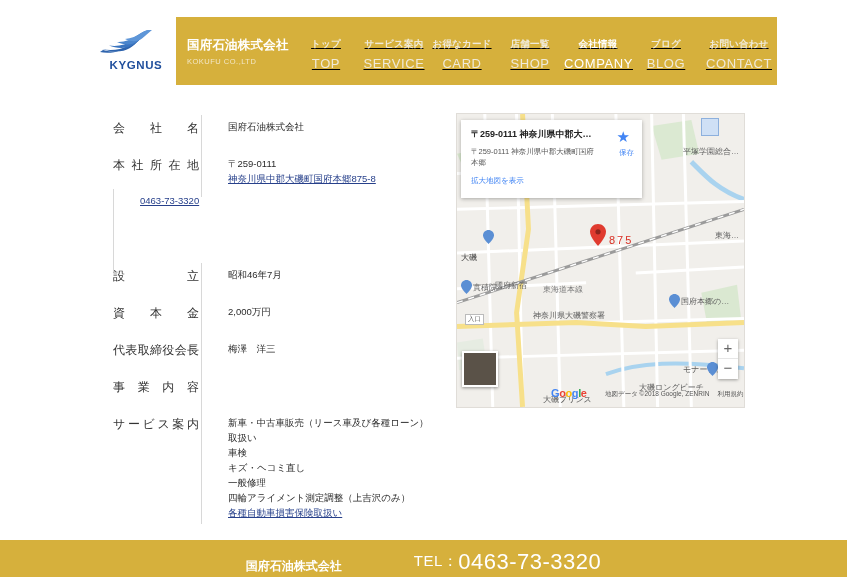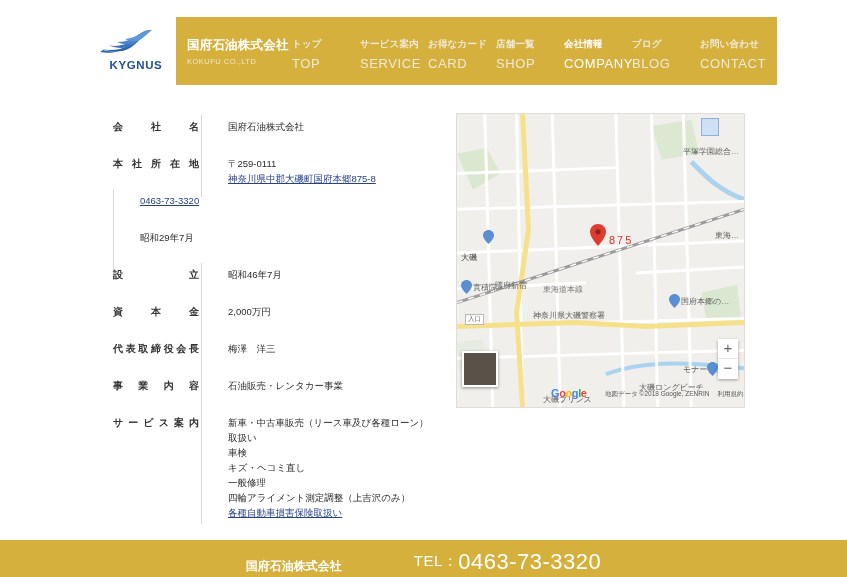--- a/index.html
+++ b/index.html
@@ -35,40 +35,40 @@
   .brand .jp {
     font-size: 12.5px; font-weight: bold; color: #ffffff; letter-spacing: .2px;
     white-space: nowrap;
   }
   .brand .en {
     font-size: 7.5px; color: #f2e6c5; letter-spacing: .5px; margin-top: 3px;
     white-space: nowrap;
   }
   .nav { position: absolute; left: 116px; top: 21px; display: flex; }
   .nav-item {
-    width: 68px; text-align: left; cursor: pointer;
+    width: 68px; text-align: center; cursor: pointer; text-decoration: underline;
   }
   .nav-item .jp {
     font-size: 9.5px; color: #f0ead8; font-weight: bold; white-space: nowrap; letter-spacing:.2px;
   }
   .nav-item .en {
     font-size: 13px; color: #f0ead8; margin-top: 5px; letter-spacing: .6px; white-space: nowrap;
   }
   .nav-item.active .jp, .nav-item.active .en { color: #ffffff; }
   .nav-item:nth-child(7) { width: 78px; }
 
   
   .main { position: absolute; left: 0; top: 105px; width: 847px; height: 415px; }
 
   
   .info-table { position: absolute; left: 113px; top: 14px; width: 320px; }
   .row { display: flex; margin-bottom: 0; min-height: 37px; }
   .row .label {
     width: 88px; flex: 0 0 88px;
-    font-size: 10px; color: #333; font-weight: bold;
+    font-size: 12px; color: #333; font-weight: normal;
     text-align: justify; text-align-last: justify;
     padding-right: 2px; padding-top: 1px;
     letter-spacing: 0px;
   }
   .row .divider { flex: 0 0 1px; background: #d8d8d8; width:1px; margin: -4px 0 -4px 0;}
   .row .value {
     flex: 1; padding-left: 26px;
     font-size: 9.5px; color: #2b2b2b; line-height: 15px;
   }
   .row.r-long { min-height: 90px; }
@@ -257,21 +257,20 @@
 
       <div class="row">
         <div class="divider"></div>
         <div class="value">
           <a href="#">0463-73-3320</a>
         </div>
       </div>
 
       <div class="row">
         <div class="divider"></div>
-        <div class="value">昭和29年7月</div>
       </div>
 
       <div class="row">
         <div class="label">設立</div>
         <div class="divider"></div>
         <div class="value">昭和46年7月</div>
       </div>
 
       <div class="row">
         <div class="label">資本金</div>
@@ -281,21 +280,20 @@
 
       <div class="row">
         <div class="label" style="letter-spacing:0">代表取締役会長</div>
         <div class="divider"></div>
         <div class="value">梅澤　洋三</div>
       </div>
 
       <div class="row">
         <div class="label">事業内容</div>
         <div class="divider"></div>
-        <div class="value">石油販売・レンタカー事業</div>
       </div>
 
       <div class="row r-long">
         <div class="label">サービス案内</div>
         <div class="divider"></div>
         <div class="value">
           <div>新車・中古車販売（リース車及び各種ローン）取扱い</div>
           <div>車検</div>
           <div>キズ・ヘコミ直し</div>
           <div>一般修理</div>
@@ -368,20 +366,27 @@
         <path d="M5.5 0 C2.5 0 0 2.4 0 5.3 C0 9 5.5 14 5.5 14 C5.5 14 11 9 11 5.3 C11 2.4 8.5 0 5.5 0 Z" fill="#5b8fd4"></path>
       </svg>
       <div style="position:absolute;left:244px;top:4px;width:18px;height:18px;background:#cfe0f5;border:1px solid #8db0dd"></div>
 
       <svg class="marker" viewBox="0 0 16 22">
         <path d="M8 0 C3.6 0 0 3.5 0 7.8 C0 13.6 8 22 8 22 C8 22 16 13.6 16 7.8 C16 3.5 12.4 0 8 0 Z" fill="#e03b2f"></path>
         <circle cx="8" cy="7.8" r="2.6" fill="#8c241c"></circle>
       </svg>
       <div class="marker-label">875</div>
 
+      <div class="infocard">
+        <div class="title">〒259-0111 神奈川県中郡大磯…</div>
+        <div class="addr">〒259-0111 神奈川県中郡大磯町国府本郷</div>
+        <div class="zoomlink">拡大地図を表示</div>
+        <div class="star">★</div>
+        <div class="savetxt">保存</div>
+      </div>
 
       <div class="sat-thumb"></div>
 
       <div class="zoom-ctl">
         <div>+</div>
         <div>−</div>
       </div>
 
       <div class="gmaps-logo">
         <span>G</span><span>o</span><span>o</span><span>g</span><span>l</span><span>e</span>

